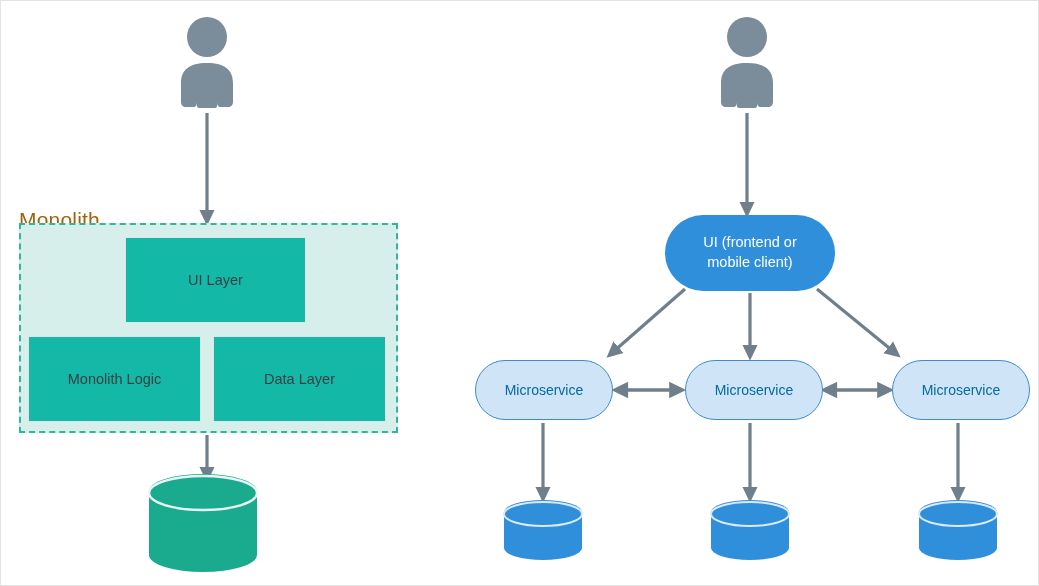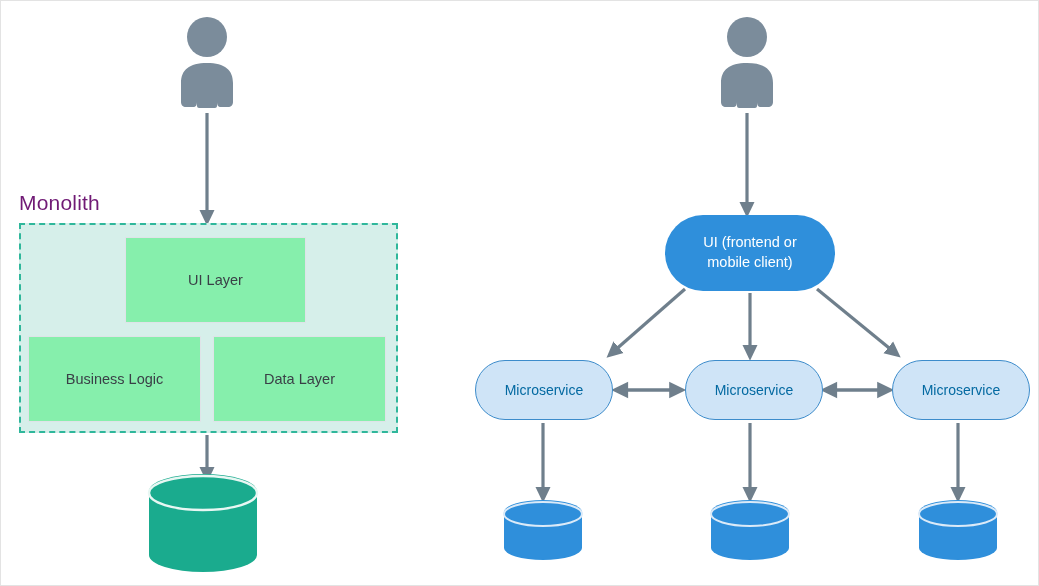--- a/index.html
+++ b/index.html
@@ -25,40 +25,40 @@
     left: 0;
     top: 0;
     width: 1039px;
     height: 586px;
   }
 
   
   .monolith-label {
     position: absolute;
     left: 18px;
-    top: 190px;
+    top: 207px;
     font-size: 21px;
-    color: #701a75;
+    color: #a16207;
     letter-spacing: 0.2px;
     white-space: nowrap;
   }
   .monolith-box {
     position: absolute;
     left: 18px;
     top: 222px;
     width: 379px;
     height: 210px;
     box-sizing: border-box;
     background: #d6efea;
     border: 2px dashed #2fb79b;
   }
   .inner-box {
     position: absolute;
     box-sizing: border-box;
-    background: #86efac;
+    background: #14b8a6;
     border: 1px solid #dfe3e8;
     display: flex;
     align-items: center;
     justify-content: center;
     color: #3a4047;
     font-size: 14.5px;
     white-space: nowrap;
   }
   .box-ui-layer      { left: 124px; top: 236px; width: 181px; height: 86px; }
   .box-business      { left: 27px;  top: 335px; width: 173px; height: 86px; }
@@ -191,21 +191,21 @@
       <ellipse cx="957" cy="511" rx="39" ry="12" fill="#2f8fdb"></ellipse>
       <ellipse cx="957" cy="513" rx="39" ry="12" fill="none" stroke="#dbeaf8" stroke-width="2"></ellipse>
     </g>
   </svg>
 
   <div class="monolith-label">Monolith</div>
 
   <div class="monolith-box"></div>
 
   <div class="inner-box box-ui-layer">UI Layer</div>
-  <div class="inner-box box-business">Business Logic</div>
+  <div class="inner-box box-business">Monolith Logic</div>
   <div class="inner-box box-data-layer">Data Layer</div>
 
   <div class="node-ui">
     <span>
       <span class="label-line">UI (frontend or</span>
       <span class="label-line">mobile client)</span>
     </span>
   </div>
 
   <div class="node-ms ms-1">Microservice</div>

